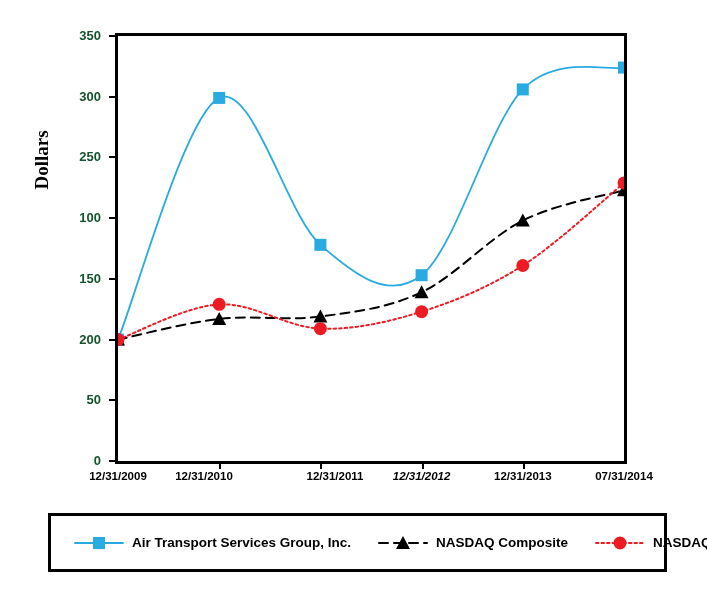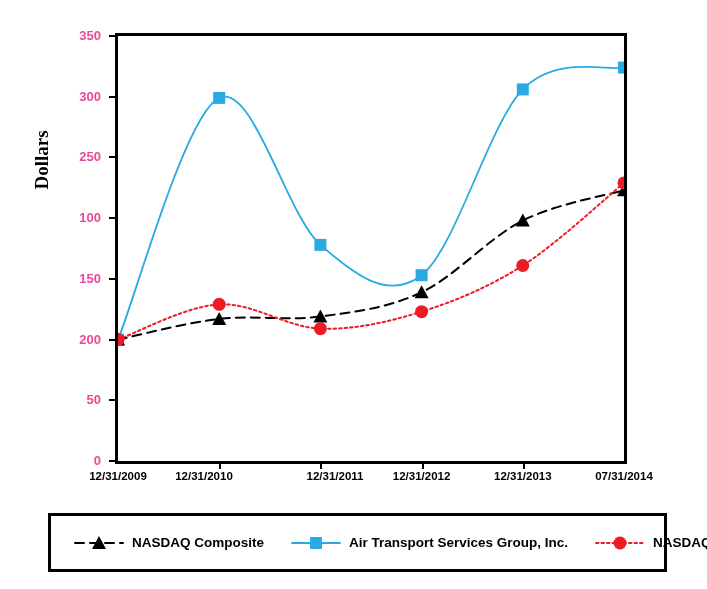--- a/index.html
+++ b/index.html
@@ -58,21 +58,21 @@
   }
 
   .y-tick-label {
     position: absolute;
     right: 0;
     width: 40px;
     text-align: right;
     font-family: "Liberation Sans", sans-serif;
     font-weight: bold;
     font-size: 13px;
-    color: #ec4899;
+    color: #14532d;
     line-height: 12px;
     margin-top: -6px;
   }
   .y-tick-mark {
     position: absolute;
     width: 6px;
     height: 0;
     border-top: 2px solid #000000;
     left: 109px;
     margin-top: -1px;
@@ -167,21 +167,21 @@
       <div class="y-tick-mark" style="top: 96.7143px;"></div>
       <div class="y-tick-label" style="top: 36px; left: 61px; right: auto;">350</div>
       <div class="y-tick-mark" style="top: 36px;"></div>
     </div>
   <div id="x-ticks">
       <div class="x-tick-label" style="left: 118px;">12/31/2009</div>
       <div class="x-tick-label" style="left: 204px;">12/31/2010</div>
       <div class="x-tick-mark" style="left: 219.2px;"></div>
       <div class="x-tick-label" style="left: 335px;">12/31/2011</div>
       <div class="x-tick-mark" style="left: 320.4px;"></div>
-      <div class="x-tick-label" style="left: 421.6px;">12/31/2012</div>
+      <div class="x-tick-label" style="left: 421.6px; font-style: italic;">12/31/2012</div>
       <div class="x-tick-mark" style="left: 421.6px;"></div>
       <div class="x-tick-label" style="left: 522.8px;">12/31/2013</div>
       <div class="x-tick-mark" style="left: 522.8px;"></div>
       <div class="x-tick-label" style="left: 624px;">07/31/2014</div>
     </div>
 
   <div class="plot-frame">
     <svg id="plot-svg" width="506" height="425" viewBox="0 0 506 425">
         <g>
           <path d="M 0.00 303.57 C 16.87 263.30, 67.47 77.71, 101.20 61.93 C 134.93 46.14, 168.67 179.31, 202.40 208.86 C 236.13 238.40, 269.87 265.12, 303.60 239.21 C 337.33 213.31, 371.07 88.04, 404.80 53.43 C 438.53 18.82, 489.13 35.21, 506.00 31.57" fill="none" stroke="#29ABE2" stroke-width="1.8" stroke-linecap="round" stroke-linejoin="round"></path>
@@ -211,34 +211,34 @@
           <circle cx="506.00" cy="146.93" r="6.5" fill="#ED1C24"></circle>
         </g>
       </svg>
   </div>
 
   <div class="legend-box">
     <div class="legend-row" id="legend-row">
         <div class="legend-entry">
           <div class="legend-sample">
             <svg width="52" height="16" viewBox="0 0 52 16">
+              <line x1="2" y1="8" x2="50" y2="8" stroke="#29ABE2" stroke-width="1.8" stroke-linecap="round"></line>
+              <rect x="20" y="2" width="12" height="12" fill="#29ABE2"></rect>
+            </svg>
+          </div>
+          <span class="legend-label">Air Transport Services Group, Inc.</span>
+        </div>
+        <div class="legend-entry">
+          <div class="legend-sample">
+            <svg width="52" height="16" viewBox="0 0 52 16">
               <line x1="2" y1="8" x2="50" y2="8" stroke="#000000" stroke-width="2" stroke-linecap="round" stroke-dasharray="9,6"></line>
               <polygon points="19,14 33,14 26,1" fill="#000000"></polygon>
             </svg>
           </div>
           <span class="legend-label">NASDAQ Composite</span>
-        </div>
-        <div class="legend-entry">
-          <div class="legend-sample">
-            <svg width="52" height="16" viewBox="0 0 52 16">
-              <line x1="2" y1="8" x2="50" y2="8" stroke="#29ABE2" stroke-width="1.8" stroke-linecap="round"></line>
-              <rect x="20" y="2" width="12" height="12" fill="#29ABE2"></rect>
-            </svg>
-          </div>
-          <span class="legend-label">Air Transport Services Group, Inc.</span>
         </div>
         <div class="legend-entry">
           <div class="legend-sample">
             <svg width="52" height="16" viewBox="0 0 52 16">
               <line x1="2" y1="8" x2="50" y2="8" stroke="#ED1C24" stroke-width="2" stroke-linecap="round" stroke-dasharray="2.5,3"></line>
               <circle cx="26" cy="8" r="6.5" fill="#ED1C24"></circle>
             </svg>
           </div>
           <span class="legend-label">NASDAQ Transportation</span>
         </div>

